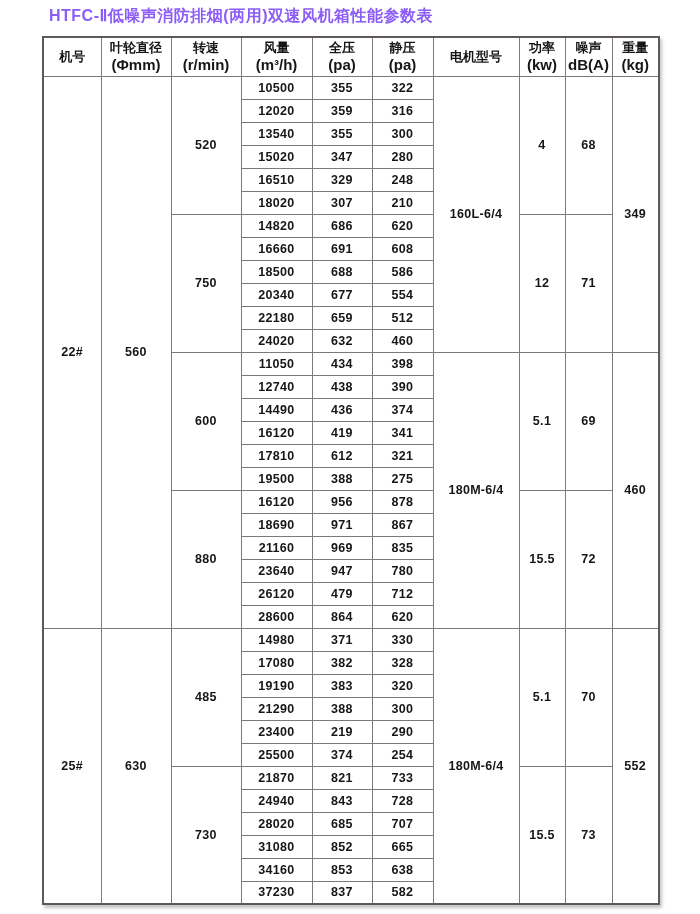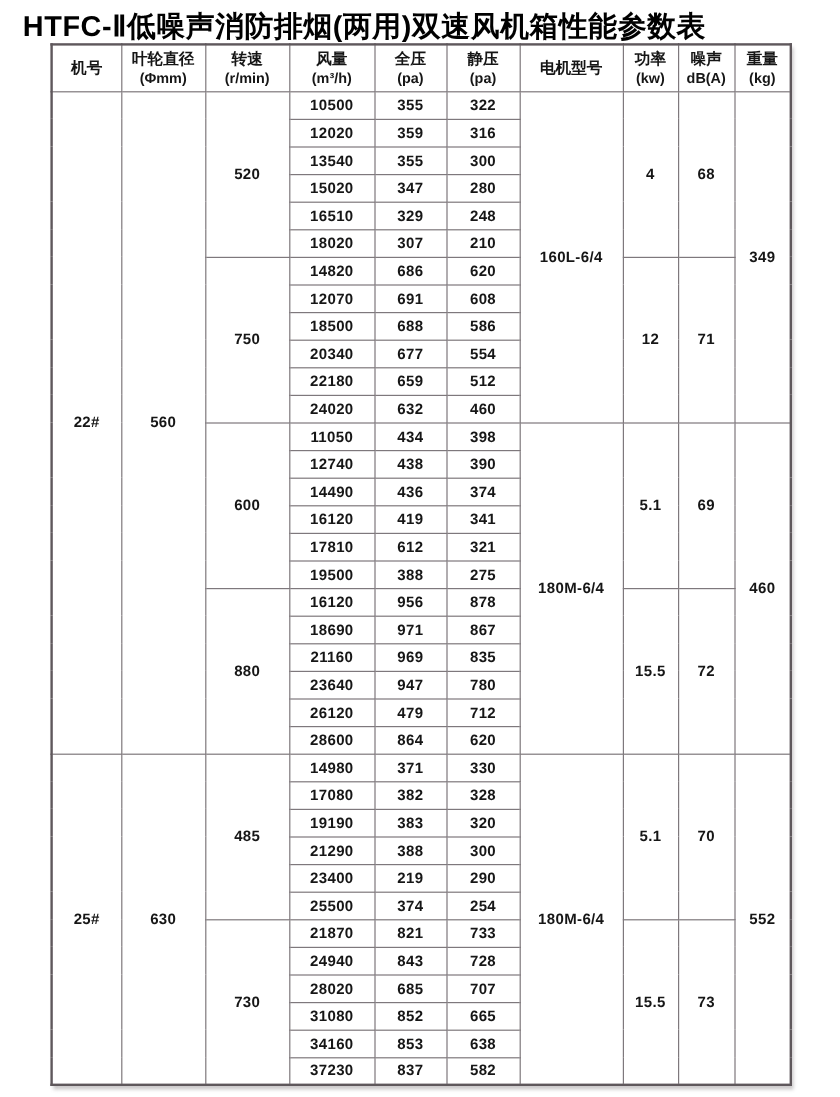--- a/index.html
+++ b/index.html
@@ -13,26 +13,26 @@
   }
   .page {
     position: relative;
     width: 700px;
     height: 914px;
     background: #ffffff;
     overflow: hidden;
   }
   .title {
     position: absolute;
-    left: 19px;
+    left: 49px;
     top: 6px;
-    font-size: 24px;
+    font-size: 16px;
     font-weight: bold;
     letter-spacing: 0.5px;
-    color: #000000;
+    color: #8b5cf6;
     white-space: nowrap;
   }
   table.spec {
     position: absolute;
     left: 42px;
     top: 36px;
     width: 616px;
     border-collapse: collapse;
     table-layout: fixed;
     border: 2px solid #5f585c;
@@ -44,21 +44,21 @@
     text-align: center;
     vertical-align: middle;
     padding: 0;
     font-weight: bold;
     color: #161616;
     overflow: hidden;
   }
   table.spec thead tr { height: 39px; padding-left: 24px; }
   table.spec tbody tr { height: 23px; }
   .col-label { font-size: 13px; line-height: 1.25; }
-  .col-sub   { font-size: 12px; line-height: 1.2; }
+  .col-sub   { font-size: 15px; line-height: 1.2; }
   table.spec td { font-size: 12.5px; letter-spacing: 0.3px; }
 </style>
 </head>
 <body>
 
 <div class="page">
   <div class="title">HTFC-Ⅱ低噪声消防排烟(两用)双速风机箱性能参数表</div>
 
   <table class="spec">
     <colgroup>
@@ -157,21 +157,21 @@
         </tr>
         <tr>
           <td rowspan="6">750</td>
           <td>14820</td>
           <td>686</td>
           <td>620</td>
           <td rowspan="6">12</td>
           <td rowspan="6">71</td>
         </tr>
         <tr>
-          <td>12070</td>
+          <td>16660</td>
           <td>691</td>
           <td>608</td>
         </tr>
         <tr>
           <td>18500</td>
           <td>688</td>
           <td>586</td>
         </tr>
         <tr>
           <td>20340</td>

